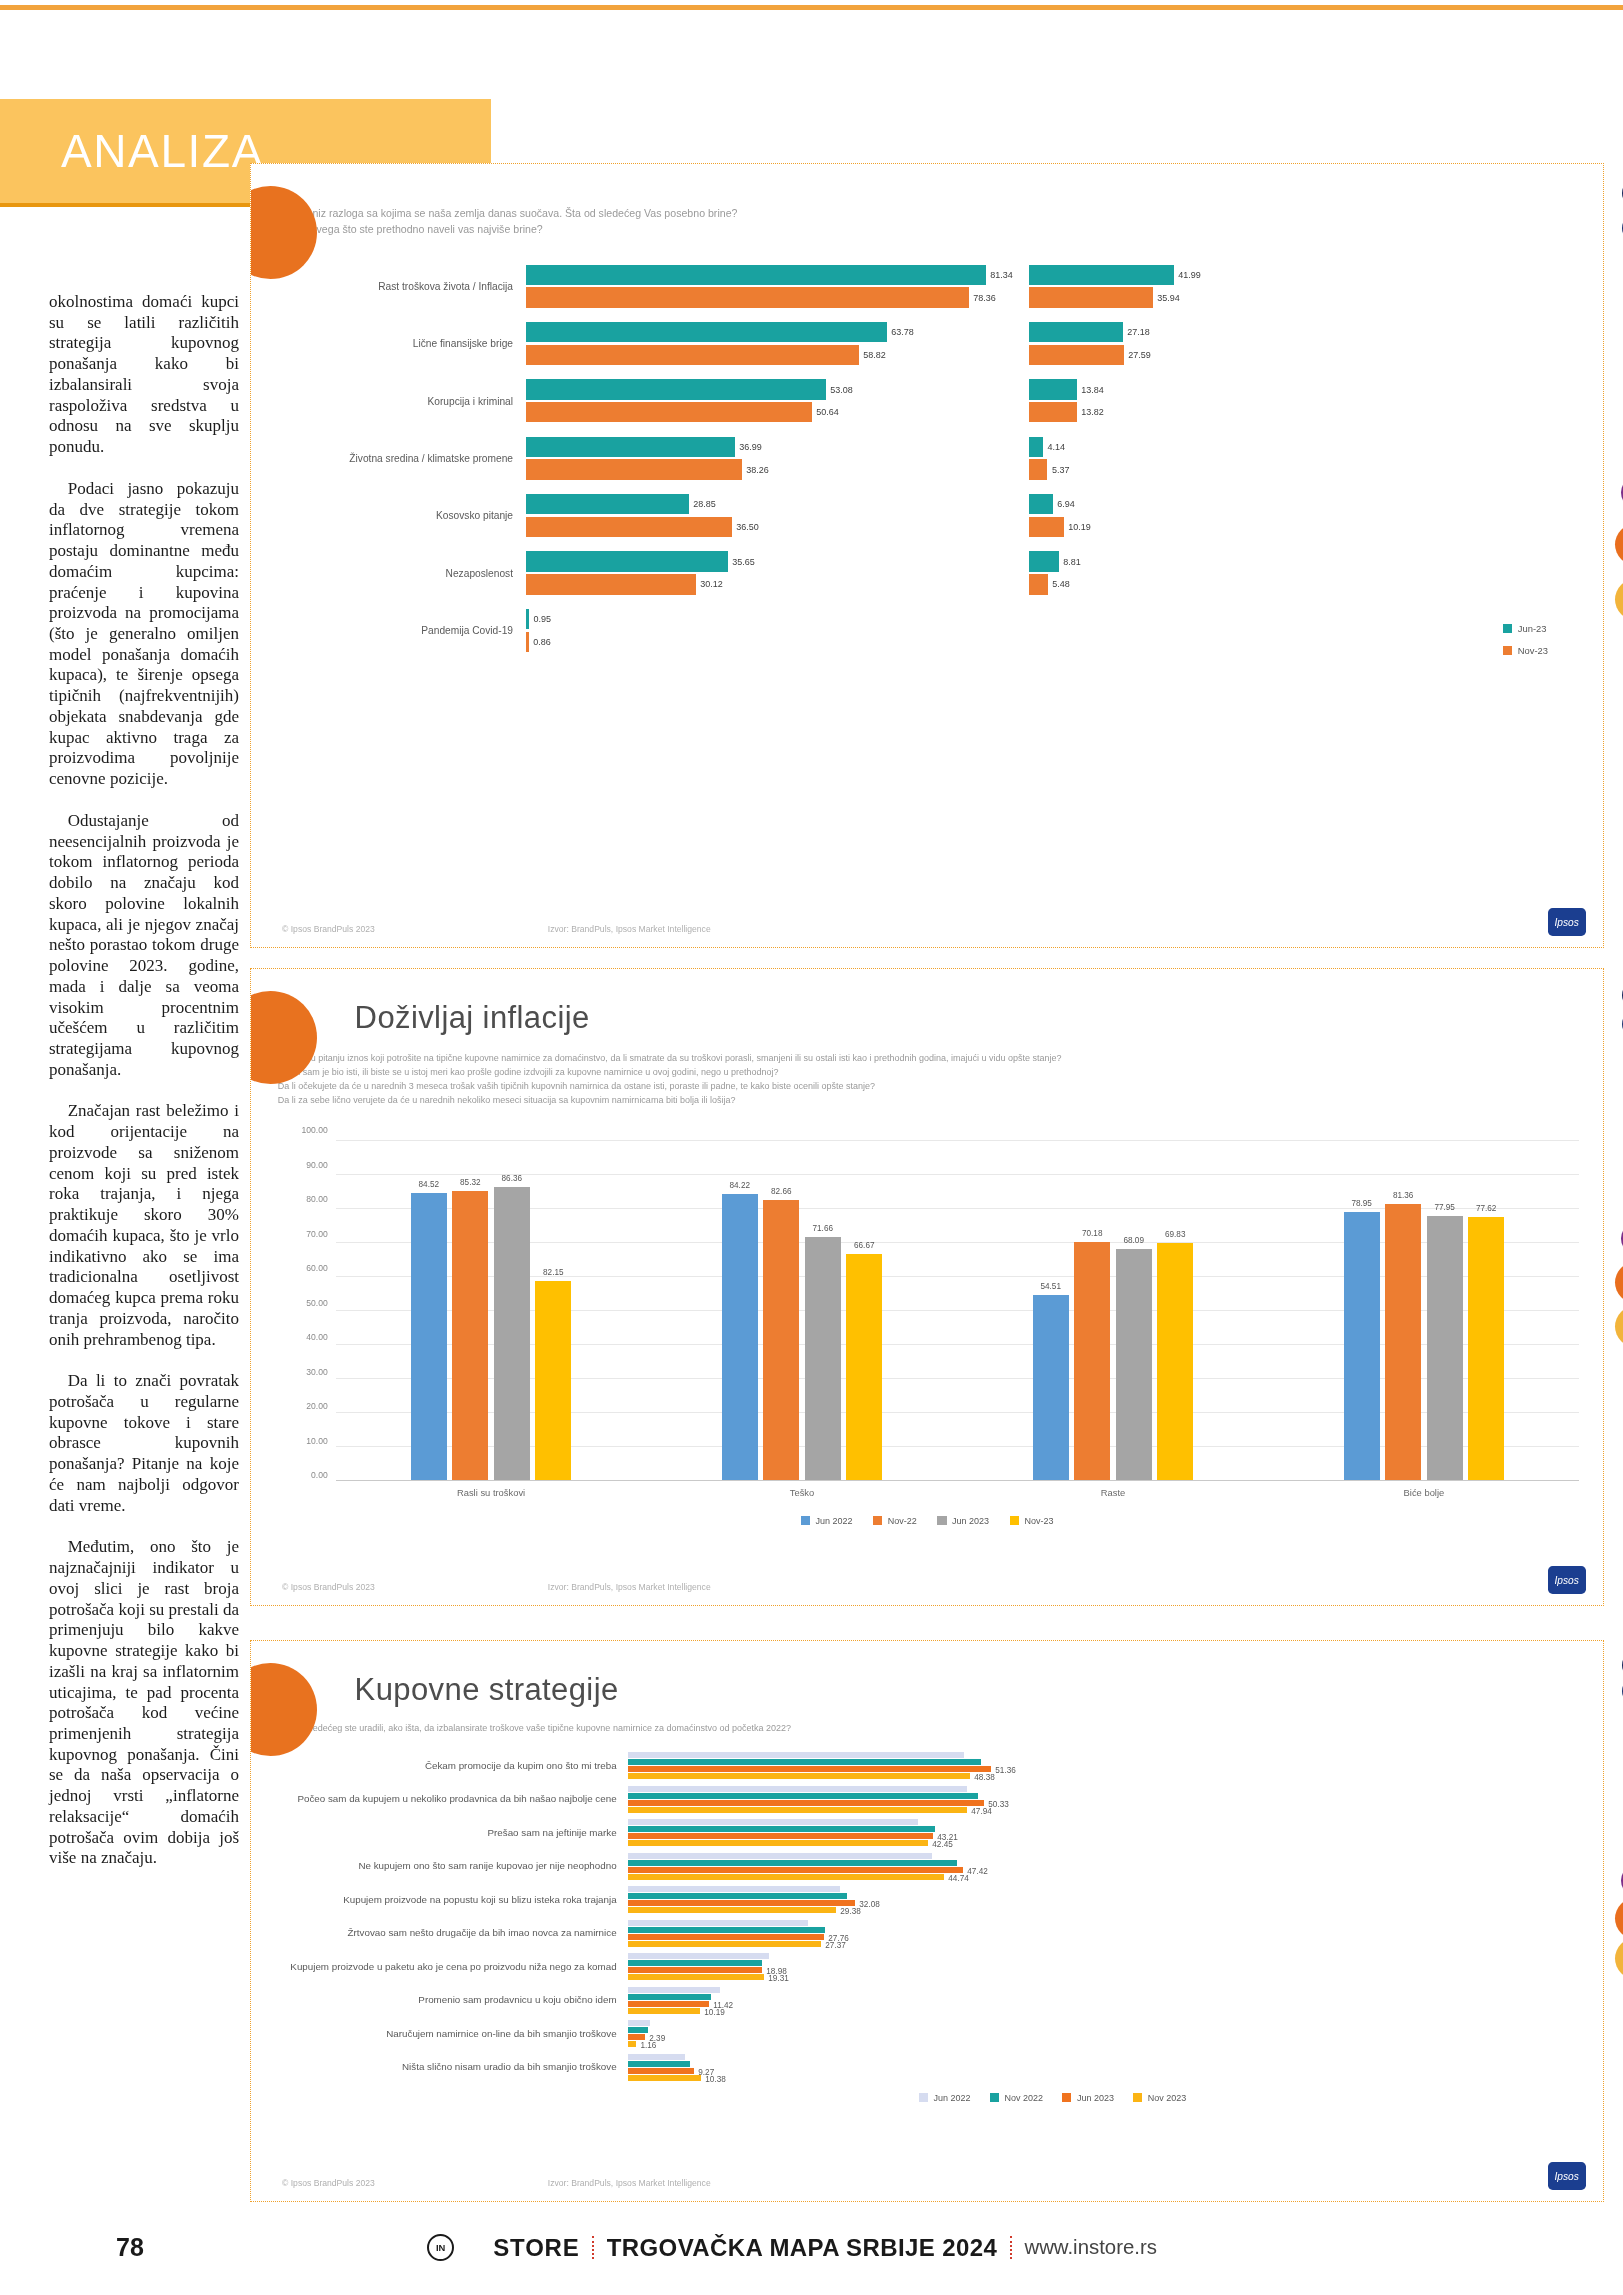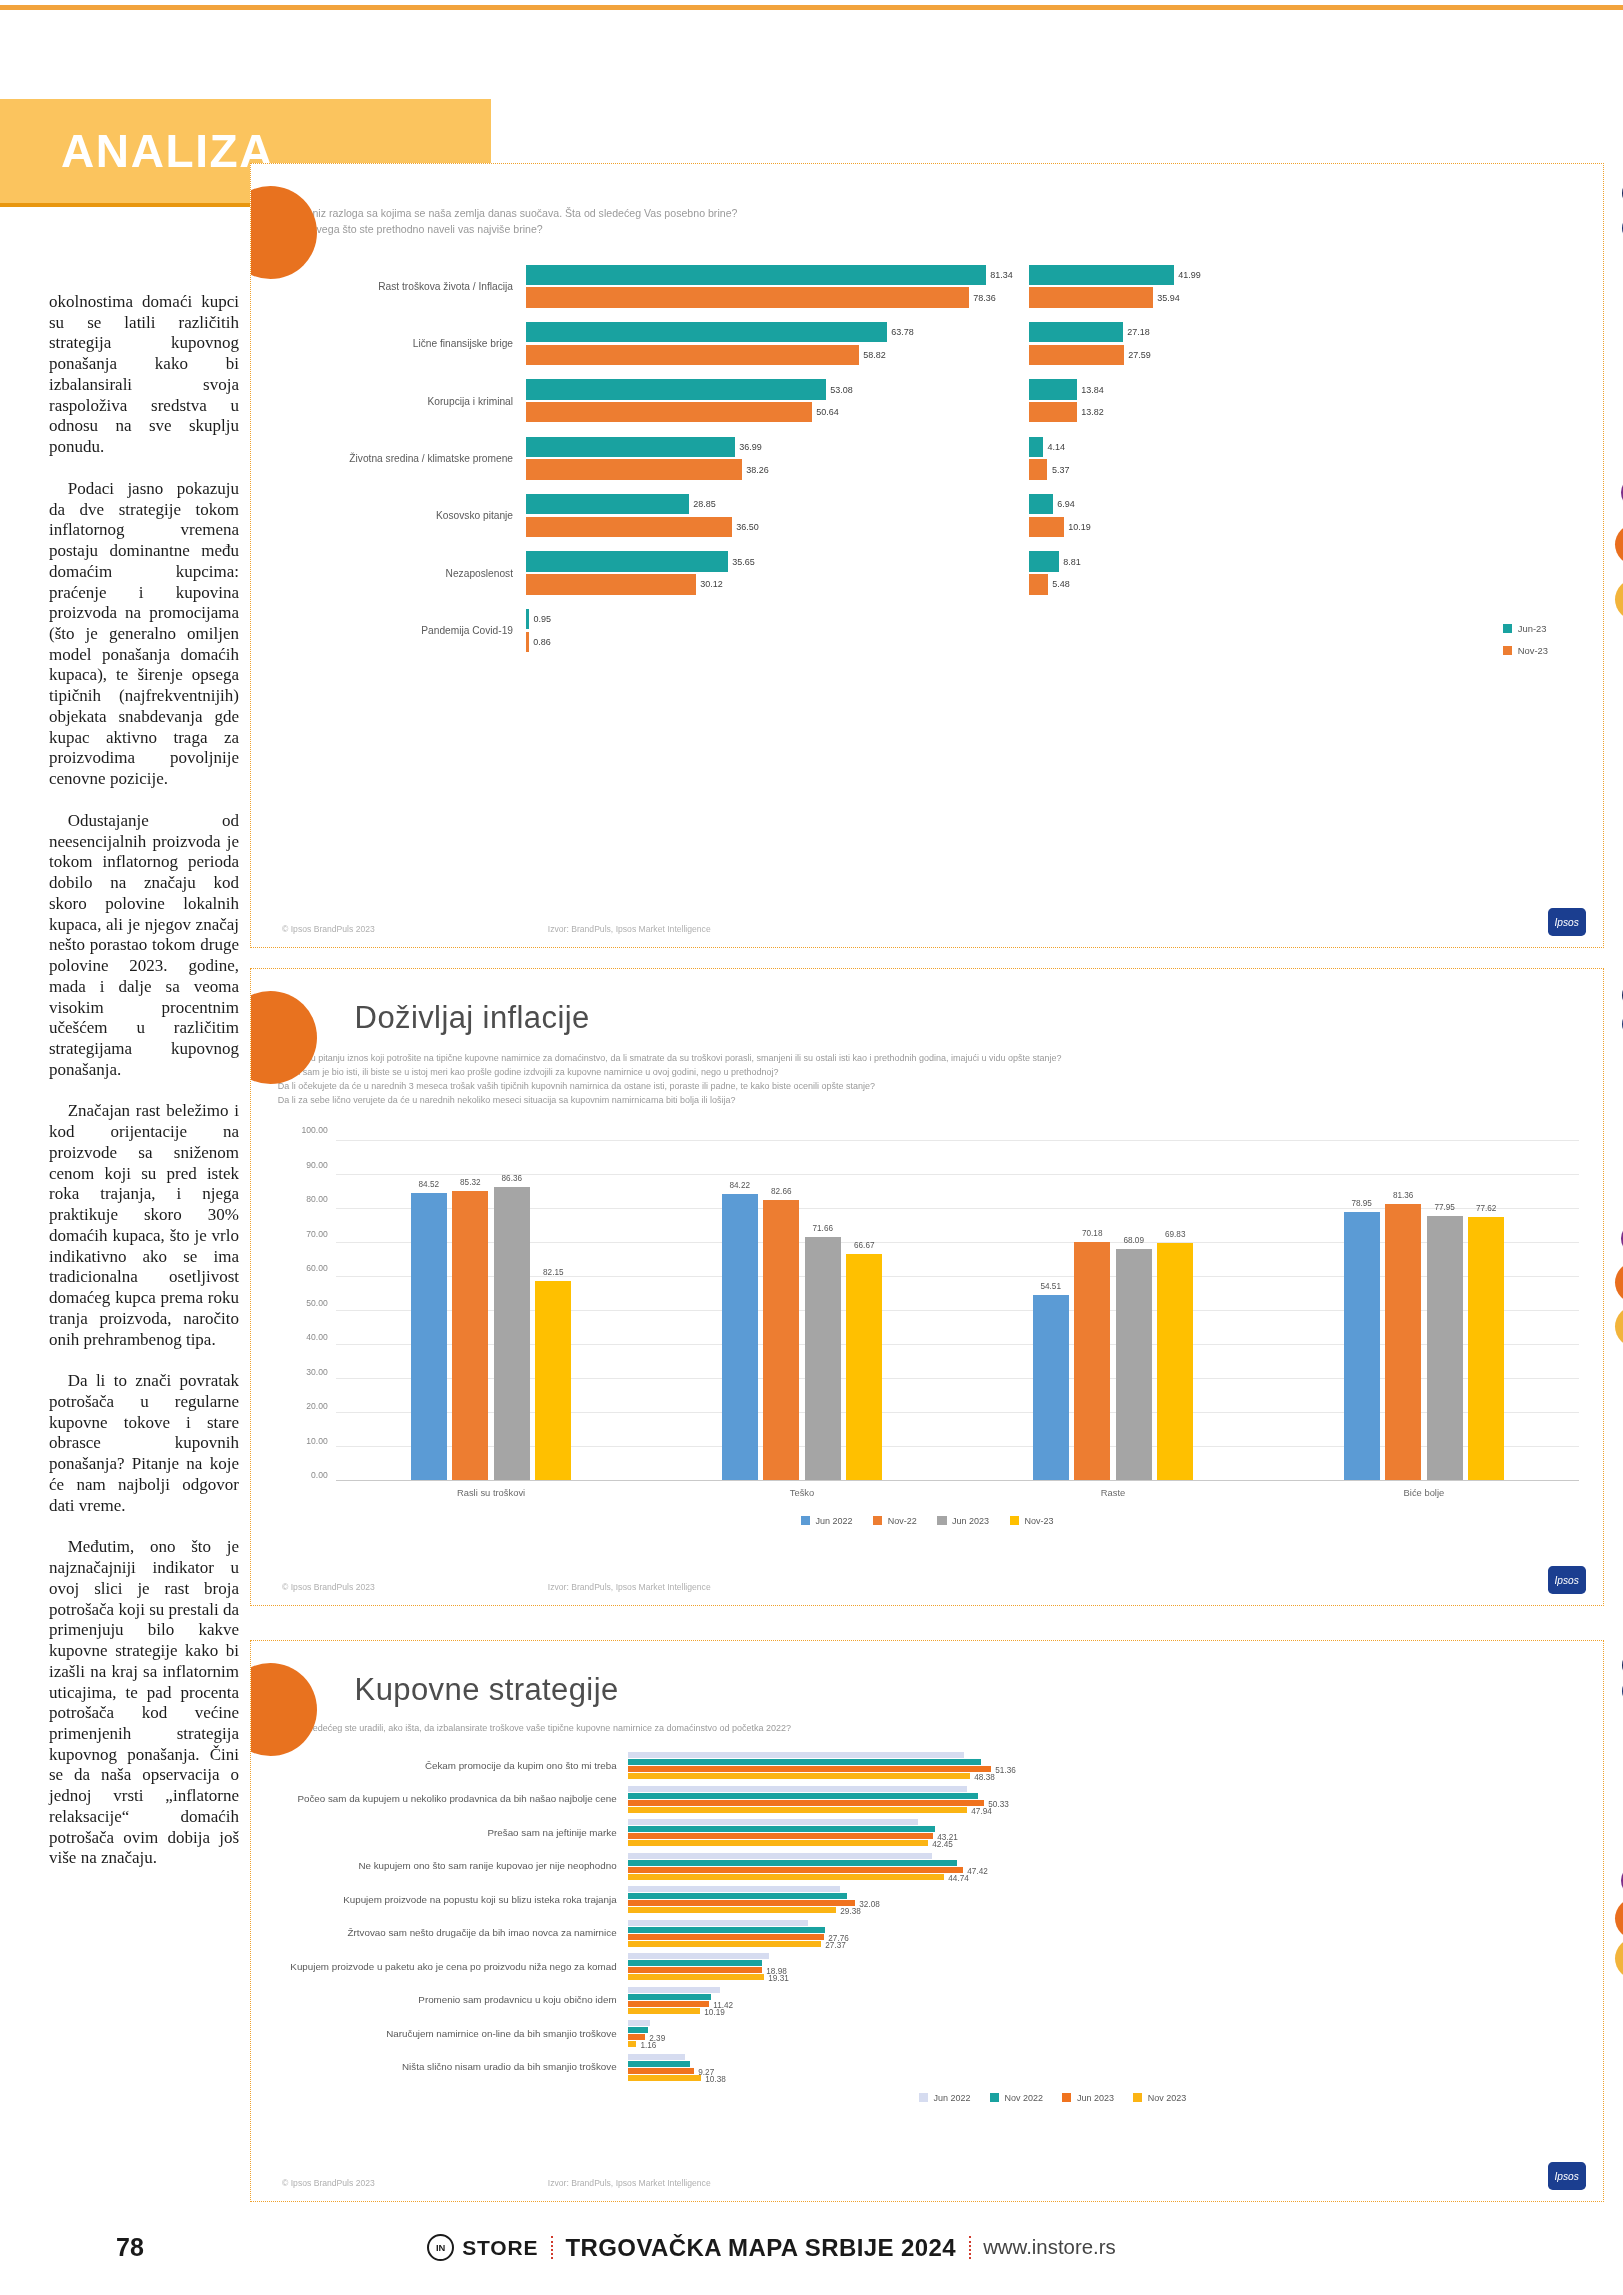--- a/index.html
+++ b/index.html
@@ -4,21 +4,21 @@
 <style>
   html,body{margin:0;padding:0;}
   body{
     width:1623px;height:2295px;position:relative;background:#ffffff;
     font-family:"Liberation Sans",sans-serif;overflow:hidden;
   }
   .topline{position:absolute;left:0;top:4.7px;width:100%;height:5.5px;background:#f2a33c;}
   
   .banner{position:absolute;left:0;top:99px;width:491px;height:104px;background:#fbc45e;
     border-bottom:4.7px solid #e8960f;display:flex;align-items:center;}
-  .banner h1{margin:0 0 0 61px;font-size:46px;font-weight:bold;color:#ffffff;letter-spacing:1.6px;}
+  .banner h1{margin:0 0 0 61px;font-size:46px;font-weight:normal;color:#ffffff;letter-spacing:1.6px;}
   
   .article{position:absolute;left:49px;top:292px;width:190px;
     font-family:"Liberation Serif","DejaVu Serif",serif;font-size:17px;line-height:1.22;
     color:#1c1c1c;text-align:justify;}
   .article p{margin:0 0 21px 0;text-indent:1.1em;}
   .article p:first-child{text-indent:0;}
   
   .boxwrap{position:absolute;left:250px;width:1354px;}
   .box{position:relative;width:100%;height:100%;border:1.6px dotted #f0a12b;background:#ffffff;
     box-sizing:border-box;overflow:hidden;padding:20.4px 23.6px;}
@@ -63,21 +63,21 @@
   .c3bars .bar{height:6.3px;}
   .c3bars .bval{font-size:8.2px;color:#595959;margin-left:4.7px;}
   .c3legend{display:flex;justify-content:center;gap:19px;margin:11px 0 0 251px;font-size:9px;color:#595959;}
   .c3legend .li{display:flex;align-items:center;}
   
   .pfoot{position:absolute;left:0;top:2233px;width:100%;display:flex;align-items:center;}
   .pfoot .pno{margin-left:116px;font-size:25px;font-weight:bold;color:#1a1a1a;}
   .pfoot .brandrow{display:flex;align-items:center;margin-left:283px;}
   .inlogo{width:23.6px;height:23.6px;border:2.4px solid #1a1a1a;border-radius:50%;display:flex;
     align-items:center;justify-content:center;font-size:9.4px;font-weight:bold;color:#1a1a1a;margin-right:7.9px;}
-  .pfoot .store{font-size:21px;font-weight:bold;color:#1a1a1a;letter-spacing:0.8px;}
+  .pfoot .store{font-size:24px;font-weight:bold;color:#1a1a1a;letter-spacing:0.8px;margin-left:31px;}
   .vsep{width:0;height:23.6px;border-left:2.4px dotted #d03a2c;margin:0 12.6px;}
   .pfoot .maptitle{font-size:24px;font-weight:bold;color:#1a1a1a;letter-spacing:0.4px;}
   .pfoot .url{font-size:20.4px;color:#444;}
 </style>
 </head>
 <body>
 
 <div class="topline"></div>
 
 <div class="banner">

